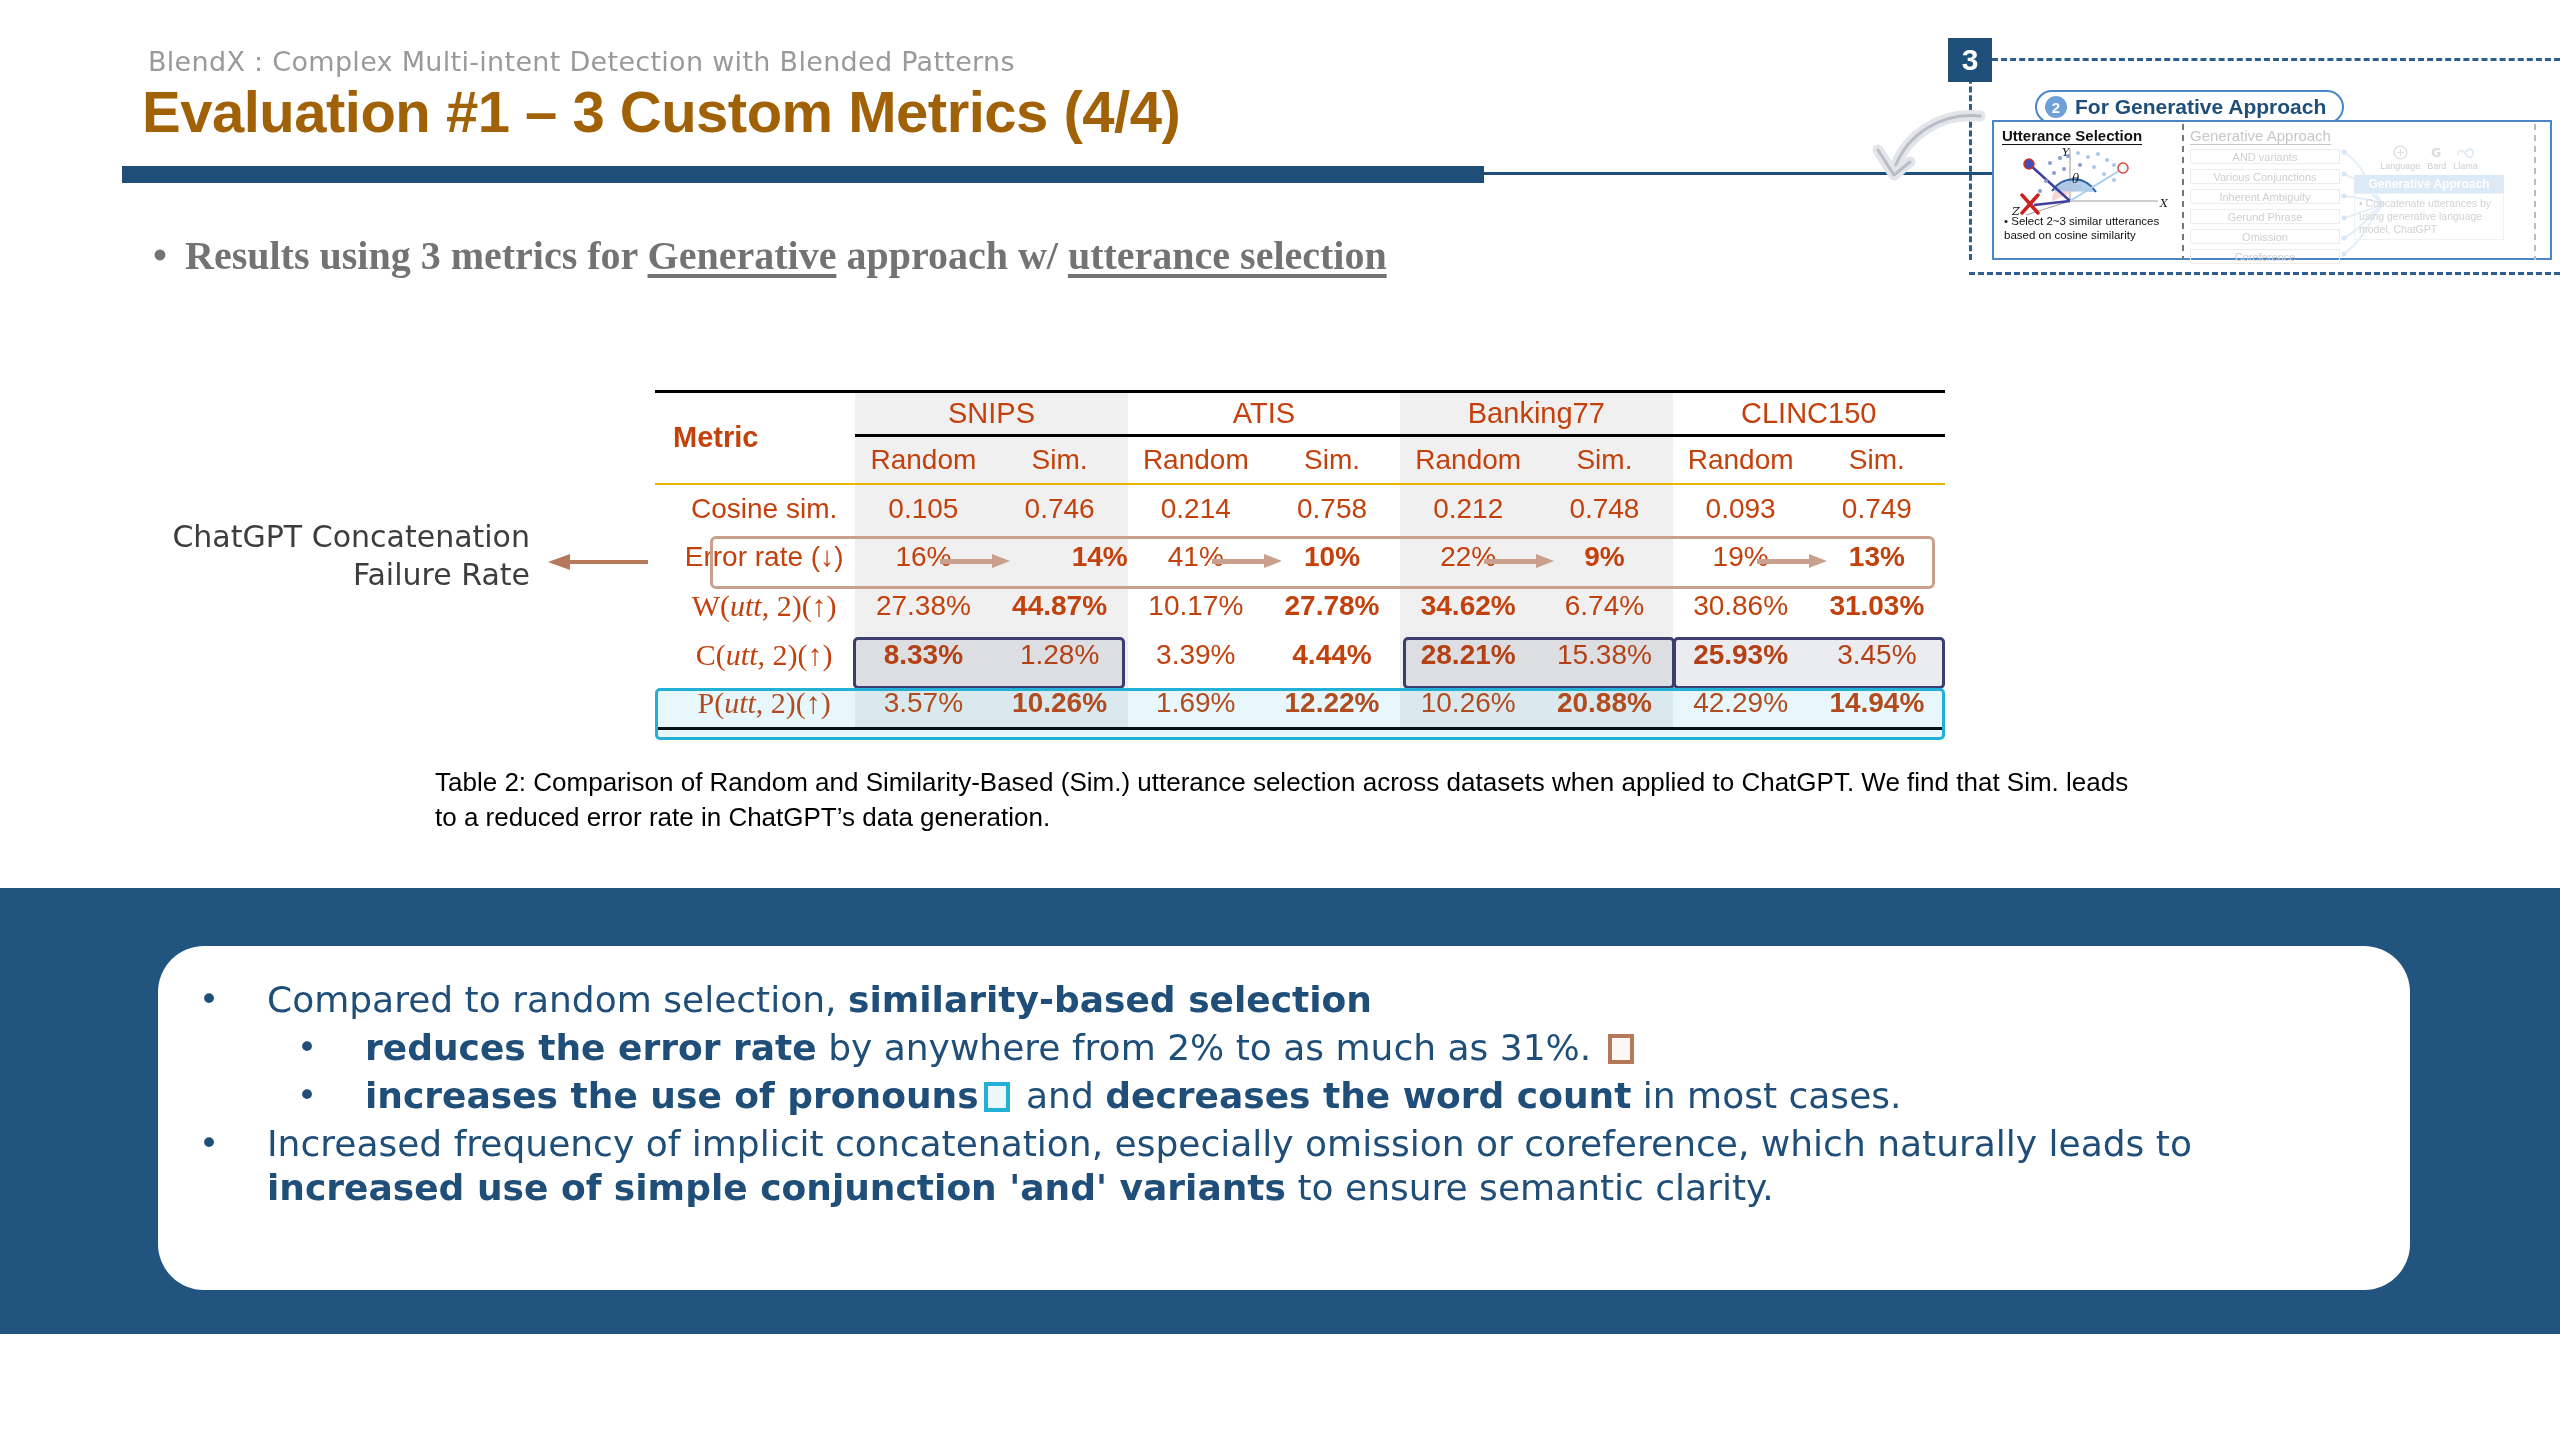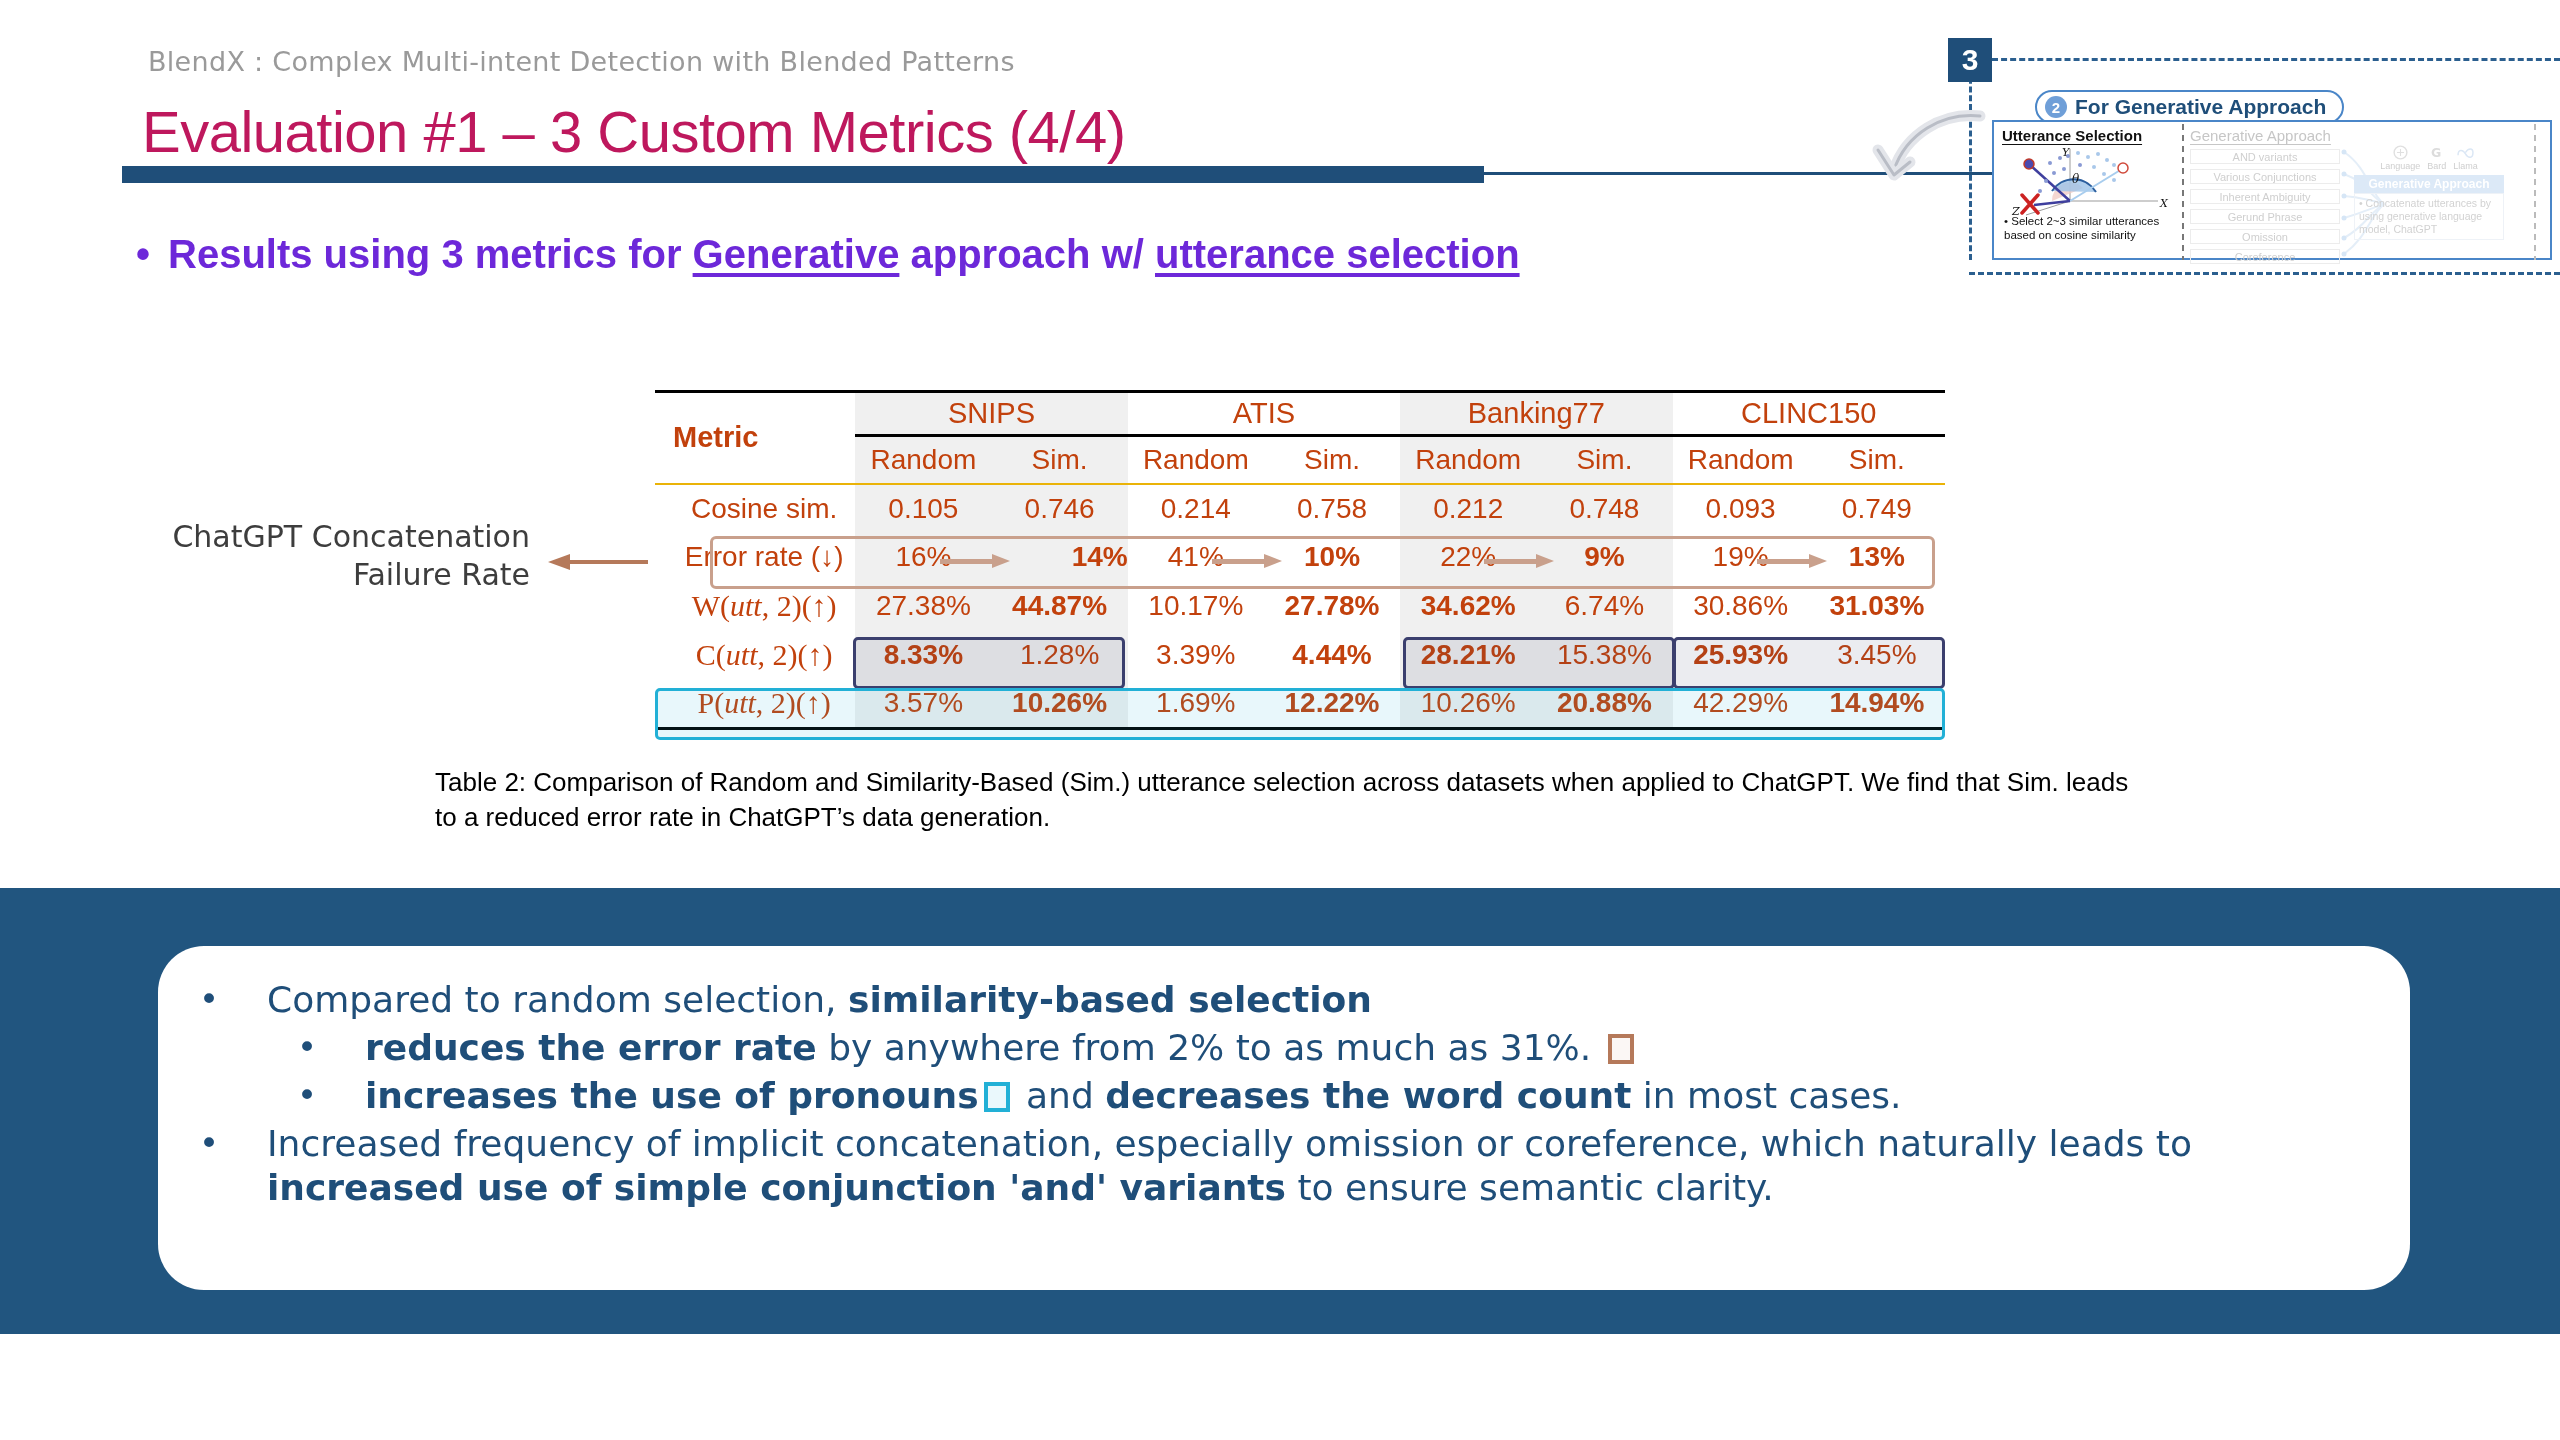--- a/index.html
+++ b/index.html
@@ -17,47 +17,47 @@
     font-size: 27px;
     color: #9a9a9a;
     font-family: "DejaVu Sans", sans-serif;
     letter-spacing: .3px;
     white-space: nowrap;
   }
   .slide-title {
     position: absolute;
     left: 142px; top: 78px;
     font-size: 58px;
-    font-weight: normal;
-    color: #be185d;
+    font-weight: bold;
+    color: #a16207;
     letter-spacing: -.5px;
     white-space: nowrap;
-    margin-top: 20px;
   }
   .title-rule {
     position: absolute;
     left: 122px; top: 166px;
     width: 1362px; height: 17px;
     background: #1f4e79;
   }
   .title-rule-thin {
     position: absolute;
     left: 1484px; top: 172px;
     width: 1060px; height: 3px;
     background: #1f4e79;
   }
 
   
   .main-bullet {
     position: absolute;
-    left: 136px; top: 232px;
+    left: 153px; top: 232px;
     font-size: 40px;
     font-weight: bold;
-    color: #6d28d9;
+    color: #737373;
     white-space: nowrap;
+    font-family: Liberation Serif, serif;
   }
   .main-bullet .dot { margin-right: 18px; }
   .main-bullet u { text-decoration: underline; text-underline-offset: 5px; text-decoration-thickness: 4px; }
 
   
   .left-annot {
     position: absolute;
     left: 150px; top: 518px;
     width: 380px;
     text-align: right;

